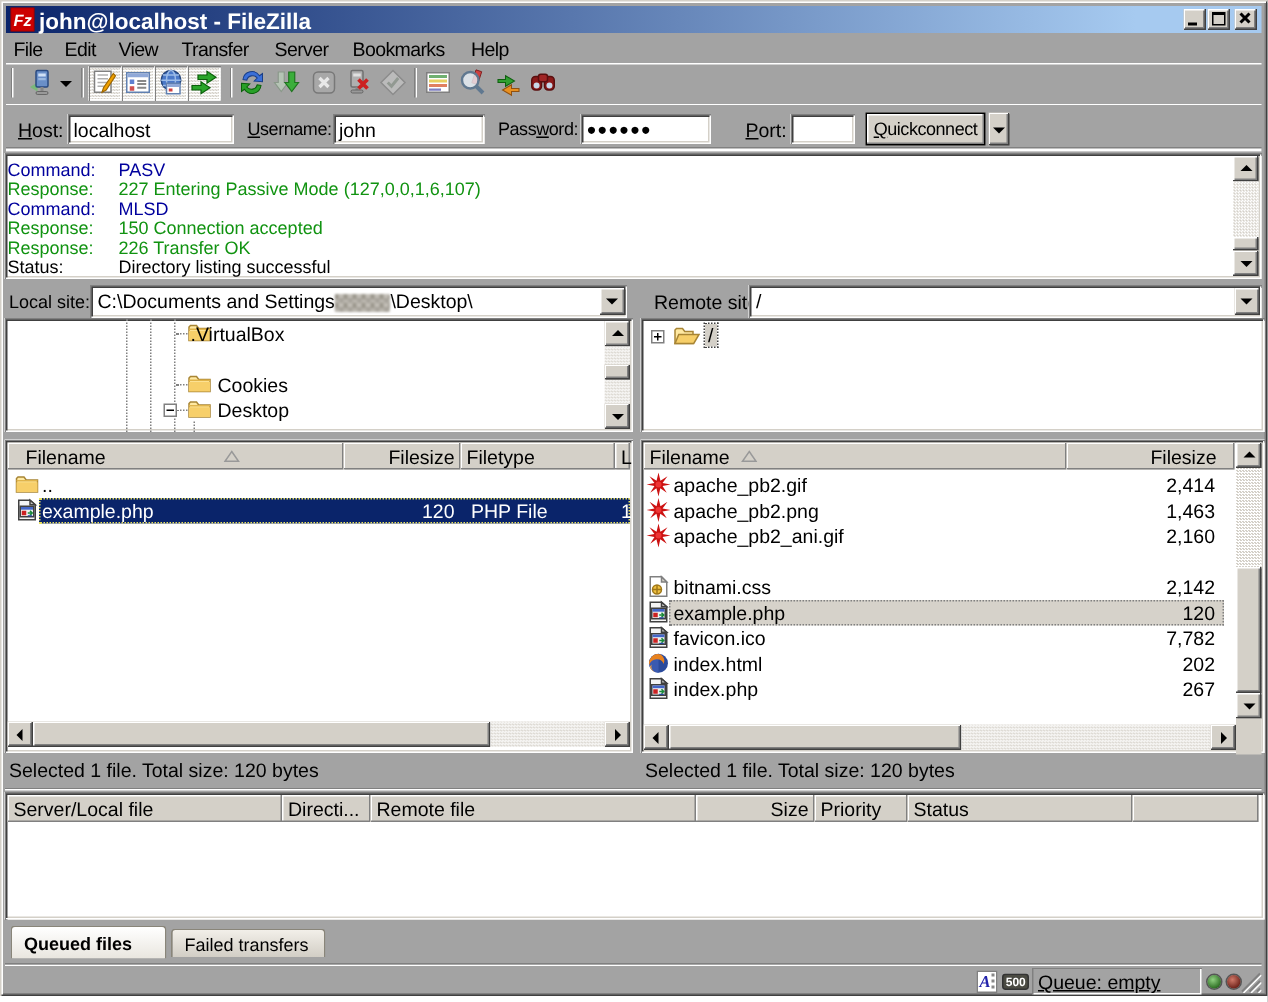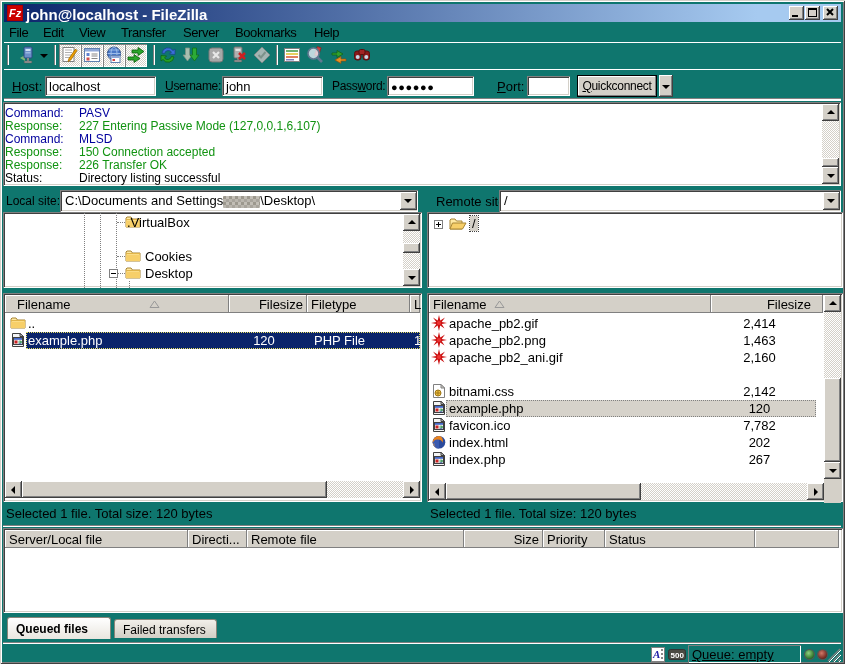--- a/index.html
+++ b/index.html
@@ -1,17 +1,17 @@
 <!DOCTYPE html>
 <html><head>
 <meta charset="utf-8">
 <style>
 * { margin:0; padding:0; box-sizing:border-box; }
 body { font-family:"Liberation Sans", sans-serif; font-size:13px; color:#000; }
-#win { position:relative; width:845px; height:664px; background:#0f766e; overflow:hidden;
+#win { position:relative; width:845px; height:664px; background:#a3a3a3; overflow:hidden;
   box-shadow: inset 1px 1px 0 #d4d0c8, inset -1px -1px 0 #404040, inset 2px 2px 0 #fff, inset -2px -2px 0 #808080; }
 .abs { position:absolute; }
 .sunken1 { box-shadow: inset 1px 1px 0 #808080, inset -1px -1px 0 #fff; text-decoration: underline; }
 .checker { background-color:#fff; background-image: conic-gradient(#d4d0c8 25%, #fff 0 50%, #d4d0c8 0 75%, #fff 0); background-size:2px 2px; }
 .arrow { width:0; height:0; position:absolute; }
 
 
 #titlebar { left:4px; top:4px; width:837px; height:18px;
   background: linear-gradient(to right,#0a246a,#a6caf0 90%); }
 #titletxt { position:absolute; left:22px; top:2px; color:#fff; font-weight:bold; font-size:15px; }
@@ -69,21 +69,21 @@
 
 
 .pane { position:absolute; background:#fff;
   box-shadow: inset 1px 1px 0 #808080, inset -1px -1px 0 #fff, inset 2px 2px 0 #404040, inset -2px -2px 0 #d4d0c8; }
 .hcell { position:absolute; top:2px; height:18px; background:#d4d0c8;
   box-shadow: inset -1px -1px 0 #808080, inset 1px 1px 0 #fff; padding:2px 4px 0 4px; }
 .hcell.r { text-align:right; }
 .lrow { position:absolute; left:2px; height:17px; font-size:13px; }
 .licon { position:absolute; left:1px; top:0px; width:16px; height:16px; }
 .ltext { position:absolute; left:19px; top:1px; white-space:nowrap; }
-.num { position:absolute; top:1px; text-align:center; }
+.num { position:absolute; top:1px; text-align:right; }
 
 
 .stattext { position:absolute; font-size:13px; }
 
 
 .tab { position:absolute; top:619px; height:19px; background:linear-gradient(#f2efe9,#d2cec5);
   border:1px solid #898579; border-bottom:none; border-radius:3px 3px 0 0; padding:3px 8px 0 8px; font-size:12px; }
 .tab.active { background:linear-gradient(#ffffff,#e9e6df); font-weight:bold; top:617px; height:22px; padding-top:4px; }
 
 

